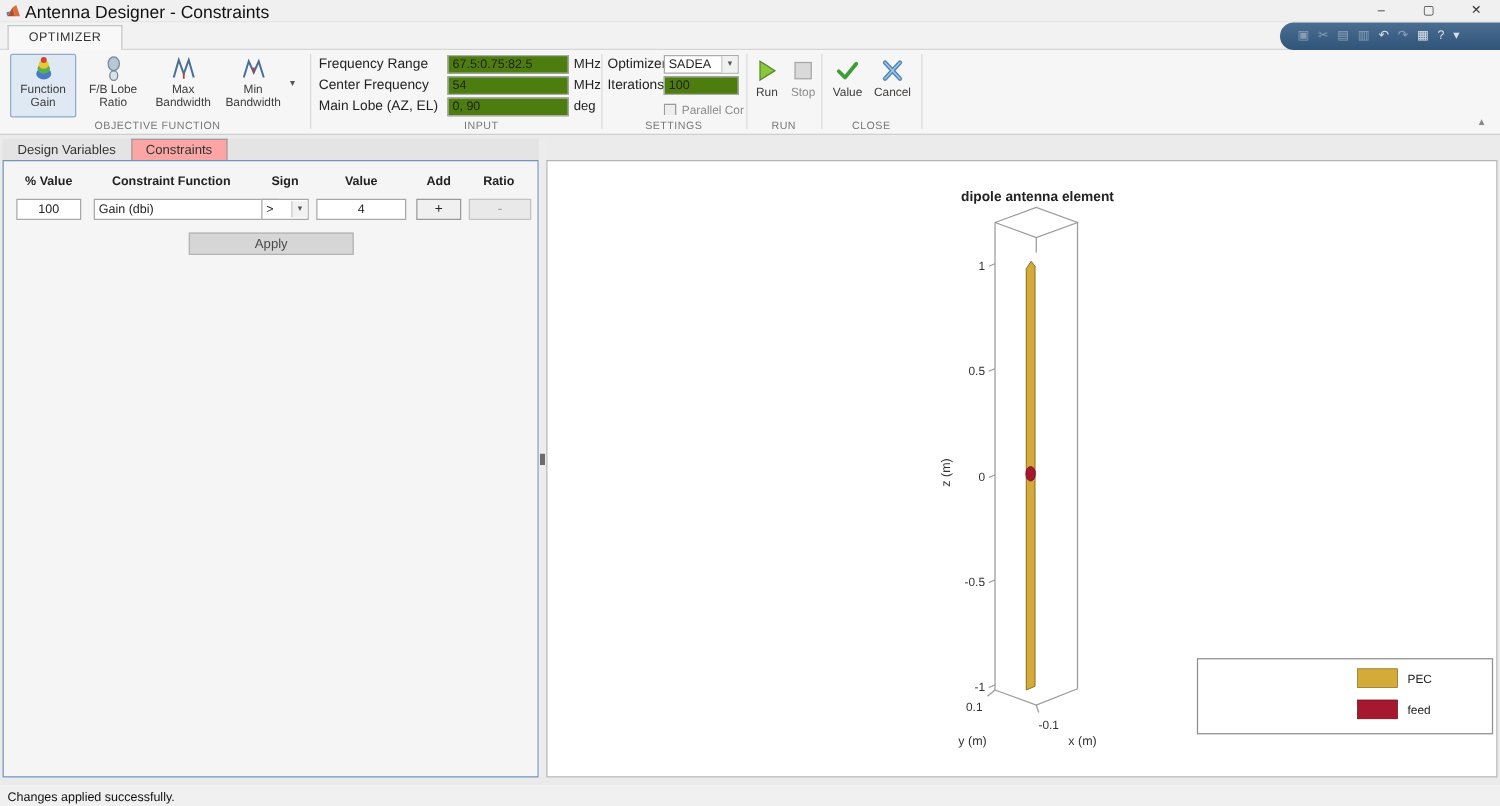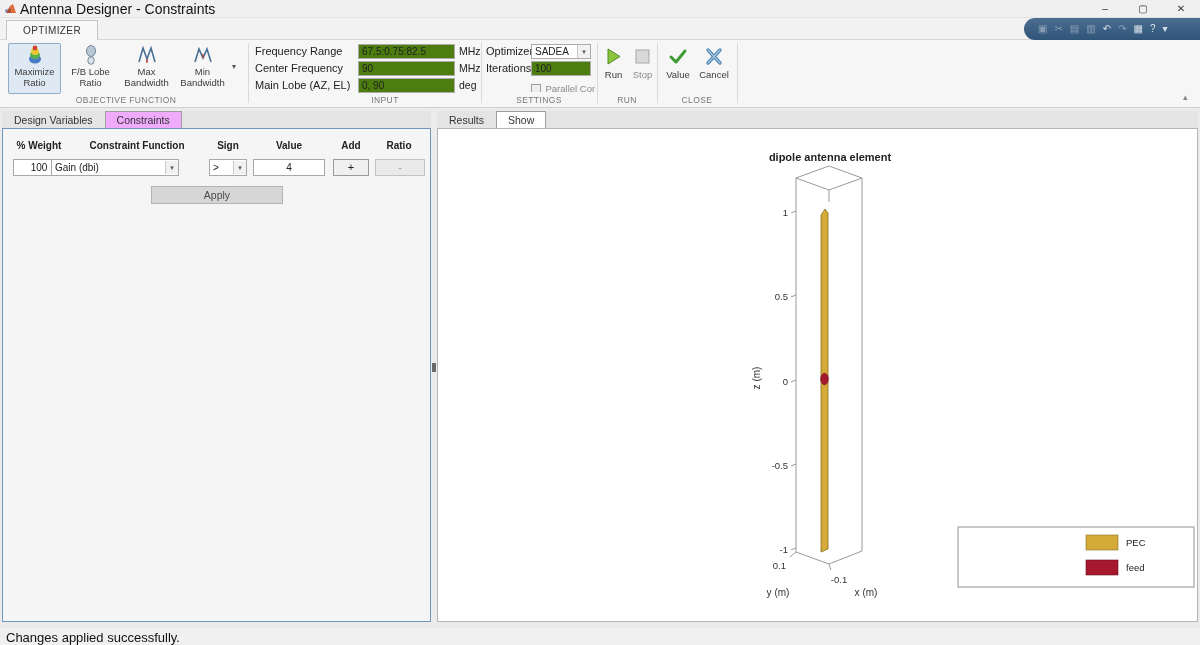--- a/index.html
+++ b/index.html
@@ -38,38 +38,38 @@
   .dd .ar{width:13px;text-align:center;font-size:7px;color:#555;border-left:1px solid #c9c9c9;background:#f1f1f1;line-height:13px}
   .smallbtn{top:3px;width:27px;height:51px;display:flex;flex-direction:column;align-items:center;cursor:default}
   .smallbtn .lbl{font-size:9.5px;color:#3c3c3c;margin-top:3px}
   .chk{width:10px;height:10px;border:1px solid #9b9b9b;background:#eee;display:inline-block;vertical-align:-2px}
 
   
   .workspace{left:0;top:108px;width:1200px;height:520px;background:#ebebeb}
   .lpanel{left:2px;top:3px;width:429px;height:511px}
   .ptabbar{left:0;top:0;right:0;height:17px;background:#e4e4e4;display:flex;align-items:flex-end}
   .ptab{font-size:10.5px;padding:2px 11px;color:#333;border:1px solid transparent;border-bottom:none;cursor:default}
-  .ptab.active{background:#f0abfc;border-color:#9e9e9e;position:relative;z-index:2}
+  .ptab.active{background:#fca5a5;border-color:#9e9e9e;position:relative;z-index:2}
   .lp-body{left:0;top:17px;right:0;bottom:0;border:1px solid #7195bd;background:#f5f5f5}
   .hdr{font-size:10px;font-weight:bold;color:#222;text-align:center;top:10px;height:13px;line-height:13px}
   .cellinput{top:30px;height:17px;background:#fff;border:1px solid #a8a8a8;font-size:10px;text-align:center;line-height:15px}
   .cselect{top:30px;height:17px}
   .pushbtn{top:30px;height:17px;background:#f0f0f0;border:1px solid #9a9a9a;font-size:11px;text-align:center;line-height:15px;cursor:default}
   .pushbtn.disabled{background:#e9e9e9;border-color:#c3c3c3;color:#9a9a9a}
   .applybtn{left:148px;top:57px;width:132px;height:18px;background:#d6d6d6;border:1px solid #b3b3b3;
     font-size:10.5px;color:#4a4a4a;text-align:center;line-height:16px;cursor:default}
 
   .splitter{left:431px;top:3px;width:6px;height:511px;background:#ececec}
   .split-handle{left:1px;top:252px;width:4px;height:9px;background:#6b6b6b}
 
   .rpanel{left:437px;top:3px;width:761px;height:511px}
   .rp-body{left:0;top:17px;right:0;bottom:0;border:1px solid #b5b5b5;background:#fff;overflow:hidden}
 
   .statusbar{left:0;top:628px;width:1200px;height:17px;background:#f0f0f0}
-  .statusbar span{font-size:13px;line-height:17px;padding-left:6px;color:#111}
+  .statusbar span{font-size:10px;line-height:17px;padding-left:6px;color:#111}
 
   svg text{font-family:"Liberation Sans",sans-serif}
 </style>
 </head>
 <body>
 
 <div class="abs titlebar">
   <svg class="abs" style="left:5px;top:3px" width="12" height="12" viewBox="0 0 12 12">
     <polygon points="1,10 5,3 7,10" fill="#b24d2e"></polygon>
     <polygon points="5,3 8,1 11,10 7,10" fill="#e06a3a"></polygon>
@@ -100,21 +100,21 @@
 
 <div class="abs toolstrip">
 
   <div class="abs bigbtn sel" style="left:8px">
     <svg width="20" height="22" viewBox="0 0 20 22">
       <ellipse cx="10" cy="15" rx="6" ry="4.5" fill="#4a7ac7"></ellipse>
       <ellipse cx="10" cy="11" rx="5" ry="4" fill="#58b04d"></ellipse>
       <ellipse cx="10" cy="7.5" rx="4" ry="3.5" fill="#e8c635"></ellipse>
       <circle cx="10" cy="4" r="2.4" fill="#cf4431"></circle>
     </svg>
-    <span class="lbl">Maximize Ratio</span>
+    <span class="lbl">Function Gain</span>
   </div>
   <div class="abs bigbtn" style="left:64px">
     <svg width="20" height="22" viewBox="0 0 20 22">
       <ellipse cx="10" cy="7" rx="4.5" ry="5.5" fill="#b9c7d4" stroke="#73879a"></ellipse>
       <ellipse cx="10" cy="16.5" rx="3.2" ry="3.8" fill="#dbe3ea" stroke="#73879a"></ellipse>
     </svg>
     <span class="lbl">F/B Lobe Ratio</span>
   </div>
   <div class="abs bigbtn" style="left:120px">
     <svg width="20" height="22" viewBox="0 0 20 22">
@@ -132,21 +132,21 @@
   </div>
   <span class="abs" style="left:232px;top:22px;font-size:8px;color:#555">▾</span>
   <div class="abs seclabel" style="left:4px;width:244px">OBJECTIVE FUNCTION</div>
   <div class="abs divider" style="left:248px"></div>
 
   <span class="abs field-label" style="left:255px;top:4px">Frequency Range</span>
   <span class="abs tsinput" style="left:358px;top:4px;width:97px">67.5:0.75:82.5</span>
   <span class="abs unit" style="left:459px;top:4px">MHz</span>
 
   <span class="abs field-label" style="left:255px;top:21px">Center Frequency</span>
-  <span class="abs tsinput" style="left:358px;top:21px;width:97px">90</span>
+  <span class="abs tsinput" style="left:358px;top:21px;width:97px">54</span>
   <span class="abs unit" style="left:459px;top:21px">MHz</span>
 
   <span class="abs field-label" style="left:255px;top:38px">Main Lobe (AZ, EL)</span>
   <span class="abs tsinput" style="left:358px;top:38px;width:97px">0, 90</span>
   <span class="abs unit" style="left:459px;top:38px">deg</span>
 
   <div class="abs seclabel" style="left:250px;width:270px">INPUT</div>
   <div class="abs divider" style="left:481px"></div>
 
   <span class="abs field-label" style="left:486px;top:4px">Optimizer</span>
@@ -198,53 +198,49 @@
 </div>
 
 <div class="abs workspace">
 
   <div class="abs lpanel">
     <div class="abs ptabbar">
       <div class="ptab">Design Variables</div>
       <div class="ptab active">Constraints</div>
     </div>
     <div class="abs lp-body">
-      <span class="abs hdr" style="left:8px;width:56px">% Weight</span>
+      <span class="abs hdr" style="left:8px;width:56px">% Value</span>
       <span class="abs hdr" style="left:64px;width:140px">Constraint Function</span>
       <span class="abs hdr" style="left:206px;width:38px">Sign</span>
       <span class="abs hdr" style="left:248px;width:76px">Value</span>
       <span class="abs hdr" style="left:330px;width:36px">Add</span>
       <span class="abs hdr" style="left:370px;width:52px">Ratio</span>
 
       <span class="abs cellinput" style="left:10px;width:52px">100</span>
-      <div class="abs dd cselect" style="left:48px;width:128px;border-color:#a8a8a8">
+      <div class="abs dd cselect" style="left:72px;width:148px;border-color:#a8a8a8">
         <span class="v">Gain (dbi)</span>
         <span class="ar">▾</span>
       </div>
       <div class="abs dd cselect" style="left:206px;width:38px;border-color:#a8a8a8">
         <span class="v">&gt;</span>
         <span class="ar">▾</span>
       </div>
       <span class="abs cellinput" style="left:250px;width:72px">4</span>
       <div class="abs pushbtn" style="left:330px;width:36px">+</div>
       <div class="abs pushbtn disabled" style="left:372px;width:50px">-</div>
 
       <div class="abs applybtn">Apply</div>
     </div>
   </div>
 
   <div class="abs splitter">
     <div class="abs split-handle"></div>
   </div>
 
   <div class="abs rpanel">
-    <div class="abs ptabbar">
-      <div class="ptab">Results</div>
-      <div class="ptab active" style="background:#fff">Show</div>
-    </div>
     <div class="abs rp-body">
       <svg width="759" height="492" viewBox="0 0 759 492">
 
         <text x="392" y="32" font-size="11" font-weight="bold" fill="#222" text-anchor="middle">dipole antenna element</text>
 
         <g stroke="#9a9a9a" stroke-width="1" fill="none">
           <polyline points="358,49 391,37 424,49 391,61 358,49"></polyline>
           <line x1="358" y1="49" x2="358" y2="423"></line>
           <line x1="424" y1="49" x2="424" y2="422"></line>
           <line x1="391" y1="61" x2="391" y2="73"></line>

